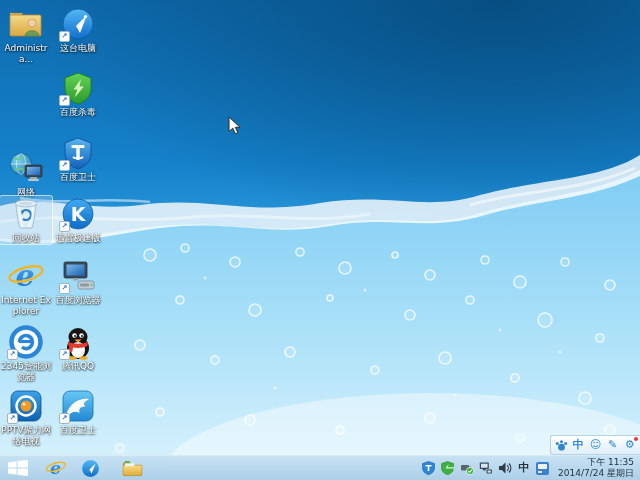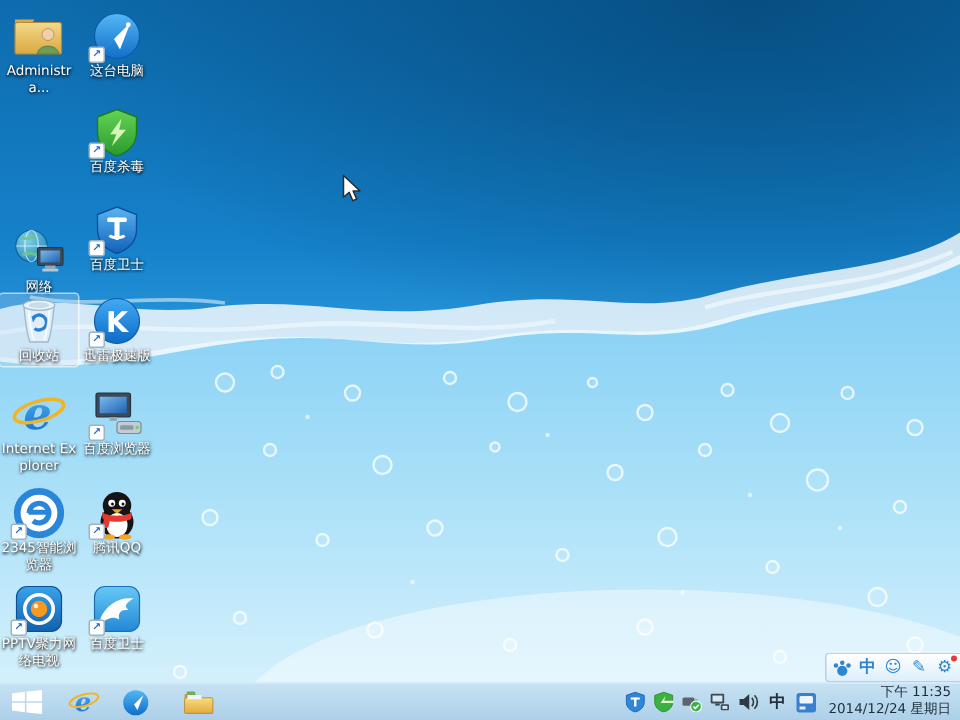--- a/index.html
+++ b/index.html
@@ -460,17 +460,17 @@
         </svg>
       </span>
       <span class="tray-ic ime-ind">中</span>
       <span class="tray-ic">
           <span class="tray-app"></span>
         </span>
     </div>
 
     <div class="clock">
       <span>下午 11:35</span>
-      <span>2014/12/24 星期日</span>
+      <span>2014/7/24 星期日</span>
     </div>
   </div>
 
 </div>
 
 </body></html>

